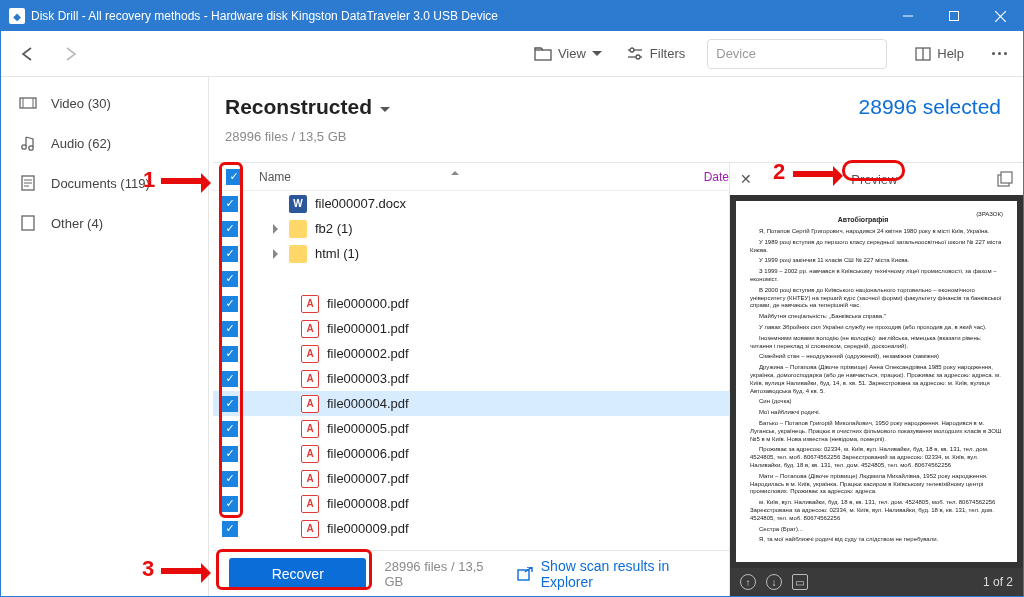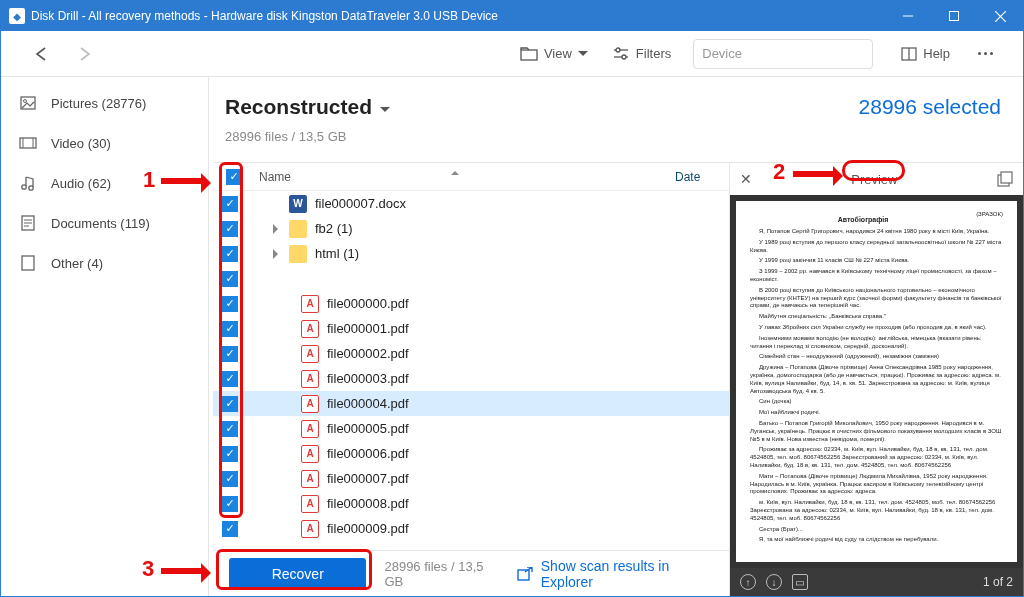--- a/index.html
+++ b/index.html
@@ -6,21 +6,21 @@
   html, body { margin:0; padding:0; font-family: "Segoe UI", Arial, sans-serif; font-size:13px; color:#222; }
   #app { width:1024px; height:597px; background:#fff; border:1px solid #2c7bd0; position:relative; }
 
   
   .titlebar { height:30px; background:#2c7bd0; color:#fff; display:flex; align-items:center; padding:0 0 0 8px; font-size:12px; }
   .titlebar .app-icon { width:16px; height:16px; margin-right:6px; background:#fff; border-radius:2px; display:flex; align-items:center; justify-content:center; font-size:10px; color:#2c7bd0; }
   .winctl { margin-left:auto; display:flex; }
   .winctl > div { width:46px; height:30px; display:flex; align-items:center; justify-content:center; color:#fff; }
 
   
-  .toolbar { height:46px; border-bottom:1px solid #e5e5e5; display:flex; align-items:center; padding:0 22px; gap:4px; }
+  .toolbar { height:46px; border-bottom:1px solid #e5e5e5; display:flex; align-items:center; padding:0 8px; gap:4px; }
   .tbtn { width:38px; height:32px; display:flex; align-items:center; justify-content:center; color:#666; border-radius:4px; }
   .toolbar .spacer { flex:1; }
   .tool-group { display:flex; align-items:center; gap:6px; height:32px; padding:0 10px; color:#555; border-radius:4px; }
   .search { width:180px; height:30px; border:1px solid #ddd; border-radius:4px; padding:0 8px; font-size:13px; color:#999; display:flex; align-items:center; margin-left:8px; background:#fff;}
   .help-group { display:flex; align-items:center; gap:10px; margin-left:14px; }
   .dots { display:flex; gap:3px; padding:8px; }
   .dots span { width:3px; height:3px; background:#555; border-radius:50%; display:block;}
 
   
   .body { display:flex; height: calc(100% - 30px - 46px); position:relative; }
@@ -38,21 +38,21 @@
   .chev-down::after { content:""; display:inline-block; border:5px solid transparent; border-top-color:#555; transform:translateY(3px);}
   .sel-count { color:#0b6dd8; font-size:21px; }
   .subline { color:#8a8a8a; padding:4px 0 12px 12px; font-size:13px;}
 
   .panes { flex:1; display:flex; border-top:1px solid #e5e5e5; overflow:hidden;}
   .filespane { flex:1; display:flex; flex-direction:column; min-width:0;}
   .col-header { height:28px; display:flex; align-items:center; font-size:12px; color:#555; border-bottom:1px solid #ececec; padding-left:4px;}
   .col-header .chkcell { width:34px; display:flex; justify-content:center;}
   .col-header .namecell { flex:1; display:flex; align-items:center; gap:20px; padding-left:8px; position:relative;}
   .col-header .sort-up { width:0;height:0;border:4px solid transparent;border-bottom-color:#888; position:absolute; top:-3px; left:200px;}
-  .col-header .datecell { width:54px; text-align:left; color:#0c4a6e;}
+  .col-header .datecell { width:54px; text-align:right; color:#a21caf;}
 
   .filelist { overflow:auto; flex:1; }
   .row { display:flex; align-items:center; height:25px; font-size:13px; }
   .row.selected { background:#d8ecff; }
   .chkcell { width:34px; display:flex; justify-content:center;}
   .chk { width:16px; height:16px; background:#1a84e0; display:flex; align-items:center; justify-content:center; color:#fff; font-size:11px; }
   .ico { width:18px; height:18px; margin-right:8px; display:inline-flex; align-items:center; justify-content:center; font-size:10px; border-radius:2px; }
   .ico.docx { background:#2b579a; color:#fff; font-weight:600; }
   .ico.folder { background:#ffd869; }
   .ico.pdf { border:1px solid #e23939; color:#e23939; font-weight:700; background:#fff; }
@@ -166,30 +166,20 @@
           <span></span>
           <span></span>
           <span></span>
         </div>
     </div>
   </div>
 
   <div class="body">
 
     <div class="sidebar">
-      <div class="sbitem">
-        <span class="sbico">
-            <svg width="16" height="14">
-              <rect x="1" y="1" width="14" height="12" fill="none" stroke="#666" stroke-width="1.3"></rect>
-              <circle cx="5" cy="5" r="1.5" fill="none" stroke="#666" stroke-width="1"></circle>
-              <path d="M2 12 L7 7 L10 10 L14 6" fill="none" stroke="#666" stroke-width="1.2"></path>
-            </svg>
-          </span>
-        <span>Pictures (28776)</span>
-      </div>
       <div class="sbitem">
         <span class="sbico">
             <svg width="18" height="12">
               <rect x="1" y="1" width="16" height="10" fill="none" stroke="#666" stroke-width="1.3"></rect>
               <line x1="4" y1="1" x2="4" y2="11" stroke="#666"></line>
               <line x1="14" y1="1" x2="14" y2="11" stroke="#666"></line>
             </svg>
           </span>
         <span>Video (30)</span>
       </div>

